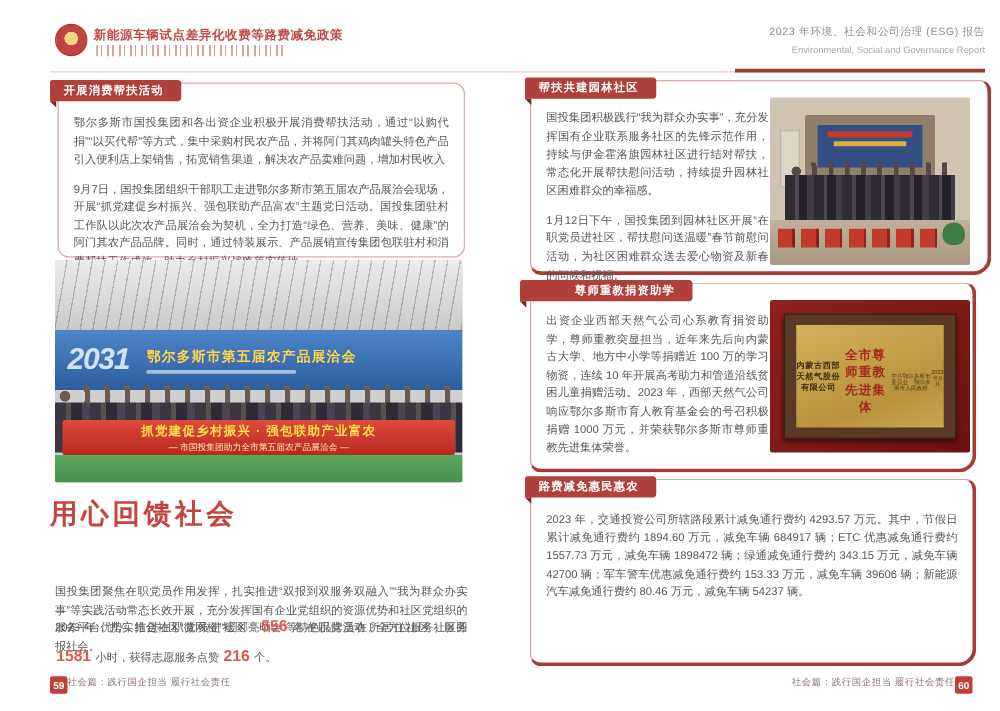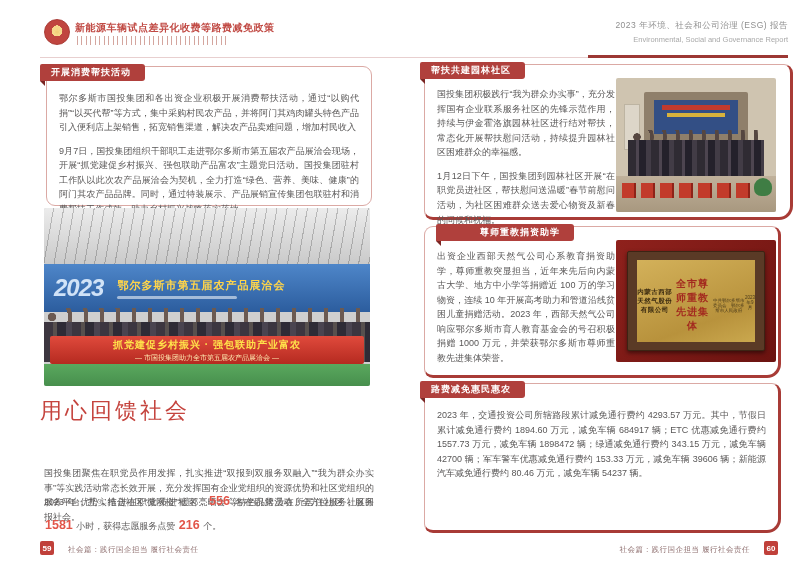--- a/index.html
+++ b/index.html
@@ -44,21 +44,21 @@
   .pm-crowd-heads{position:absolute;left:0;top:100px;right:0;height:18px;
     background:repeating-radial-gradient(circle at 8px 9px,#6b5a52 0 4px,transparent 4.5px 16px);}
   .pm-crowd-bodies{position:absolute;left:0;top:114px;right:0;height:40px;
     background:repeating-linear-gradient(90deg,#3c3640 0 9px,#57504e 9px 13px,#2e2b36 13px 22px,#4a4450 22px 28px);}
   .pm-banner{position:absolute;left:6px;top:128px;right:6px;height:28px;border-radius:2px;
     background:linear-gradient(#e04a3c,#b52a20);display:flex;flex-direction:column;align-items:center;justify-content:center;}
   .pm-banner .b1{font-size:10px;font-weight:bold;color:#ffe24a;letter-spacing:1px;}
   .pm-banner .b2{font-size:7px;color:#ffe9b0;margin-top:1px;}
   .pm-floor{position:absolute;left:0;bottom:0;right:0;height:22px;background:linear-gradient(#5aa85e,#478f4d);}
   
-  .big-heading{position:absolute;left:40px;top:396px;font-size:22px;font-weight:normal;color:#c5443e;letter-spacing:3px;}
+  .big-heading{position:absolute;left:40px;top:396px;font-size:22px;font-weight:bold;color:#c5443e;letter-spacing:3px;}
   .stats{position:absolute;left:44px;top:490px;width:330px;font-size:9px;color:#595757;line-height:1.9;text-align:justify;}
   .stat-num{color:#e25549;font-size:12.5px;font-weight:bold;padding:0 1px;}
   
   .photo-comm{position:absolute;left:616px;top:78px;width:160px;height:134px;overflow:hidden;border-radius:2px;background:#cfc4b0;}
   .pc-panel{position:absolute;left:28px;top:14px;right:28px;height:52px;background:#8f7f6a;border-radius:2px;}
   .pc-screen{position:absolute;left:38px;top:22px;right:38px;height:34px;background:#334f85;}
   .pc-screen .l1{margin:5px auto 0;width:80%;height:5px;background:#c03a2e;}
   .pc-screen .l2{margin:3px auto 0;width:70%;height:4px;background:#d8b23c;}
   .pc-door{position:absolute;left:8px;top:26px;width:14px;height:44px;background:#ddd6c9;border:1px solid #bdb4a2;}
   .pc-heads{position:absolute;left:14px;top:52px;right:14px;height:14px;
@@ -74,21 +74,21 @@
     background:linear-gradient(135deg,#8f211c,#6b1310);display:flex;align-items:center;justify-content:center;}
   .plq-frame{width:136px;height:98px;background:#5a3a26;border:1px solid #3c2414;border-radius:2px;
     display:flex;align-items:center;justify-content:center;box-shadow:0 2px 4px rgba(0,0,0,.5);}
   .plq-face{width:118px;height:82px;background:linear-gradient(160deg,#d3b15a,#b8923c 70%,#caa84e);
     display:flex;flex-direction:row;align-items:center;justify-content:center;text-align:center;}
   .plq-co{font-size:6.5px;color:#3a2a10;font-weight:bold;letter-spacing:.5px;}
   .plq-title{font-size:10px;color:#a32a1f;font-weight:bold;letter-spacing:1px;margin-top:7px;}
   .plq-issuer{font-size:4.5px;color:#4a3a1a;margin-top:9px;}
   .plq-date{font-size:4.5px;color:#4a3a1a;margin-top:2px;}
   
-  .footer{position:absolute;top:541px;display:flex;align-items:flex-end;gap:14px;}
+  .footer{position:absolute;top:541px;display:flex;align-items:flex-start;gap:0;}
   .pageno{width:14px;height:14px;background:#c0403a;color:#fff;font-size:8px;font-weight:bold;
     display:flex;align-items:center;justify-content:center;border-radius:2px;}
   .ftext{font-size:7.5px;color:#8f6f6f;letter-spacing:.5px;}
 </style>
 </head>
 <body>
 
 <div class="spread">
 
   <div class="logo">
@@ -107,21 +107,21 @@
   <div class="sbox" style="left:46px;top:66px;width:324px;height:138px;">
     <div style="padding:24px 12px 8px 12px;">
       <p class="para">鄂尔多斯市国投集团和各出资企业积极开展消费帮扶活动，通过“以购代捐”“以买代帮”等方式，集中采购村民农产品，并将阿门其鸡肉罐头特色产品引入便利店上架销售，拓宽销售渠道，解决农产品卖难问题，增加村民收入</p>
       <p class="para">9月7日，国投集团组织干部职工走进鄂尔多斯市第五届农产品展洽会现场，开展“抓党建促乡村振兴、强包联助产品富农”主题党日活动。国投集团驻村工作队以此次农产品展洽会为契机，全力打造“绿色、营养、美味、健康”的阿门其农产品品牌。同时，通过特装展示、产品展销宣传集团包联驻村和消费帮扶工作成效，助力乡村振兴战略落实落地。</p>
     </div>
   </div>
 
   <div class="photo-main">
     <div class="pm-roof"></div>
     <div class="pm-backdrop">
-      <div class="pm-year">2023</div>
+      <div class="pm-year">2031</div>
       <div class="pm-bt">
         <div class="t1">鄂尔多斯市第五届农产品展洽会</div>
         <div class="t2"></div>
       </div>
     </div>
     <div class="pm-crowd-heads"></div>
     <div class="pm-crowd-bodies"></div>
     <div class="pm-banner">
       <div class="b1">抓党建促乡村振兴 · 强包联助产业富农</div>
       <div class="b2">— 市国投集团助力全市第五届农产品展洽会 —</div>
@@ -151,21 +151,21 @@
       <div class="l1"></div>
       <div class="l2"></div>
     </div>
     <div class="pc-heads"></div>
     <div class="pc-bodies"></div>
     <div class="pc-floor"></div>
     <div class="pc-boxes"></div>
     <div class="pc-plant"></div>
   </div>
 
-  <div class="tag" style="left:436px;top:224px;padding-left:44px;">尊师重教捐资助学</div>
+  <div class="tag" style="left:416px;top:224px;padding-left:44px;">尊师重教捐资助学</div>
   <div class="sbox heavy" style="left:424px;top:226px;width:353px;height:148px;">
     <div class="col-text" style="left:12px;top:22px;width:178px;">
       <p class="para">出资企业西部天然气公司心系教育捐资助学，尊师重教突显担当，近年来先后向内蒙古大学、地方中小学等捐赠近 100 万的学习物资，连续 10 年开展高考助力和管道沿线贫困儿童捐赠活动。2023 年，西部天然气公司响应鄂尔多斯市育人教育基金会的号召积极捐赠 1000 万元，并荣获鄂尔多斯市尊师重教先进集体荣誉。</p>
     </div>
   </div>
   <div class="photo-plaque">
     <div class="plq-frame">
       <div class="plq-face">
         <div class="plq-co">内蒙古西部天然气股份有限公司</div>
         <div class="plq-title">全市尊师重教先进集体</div>

